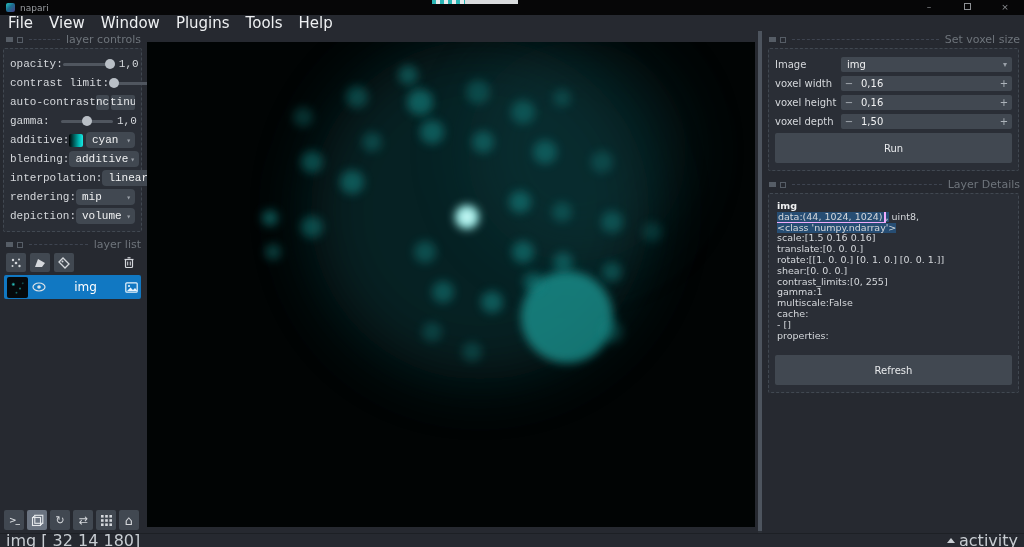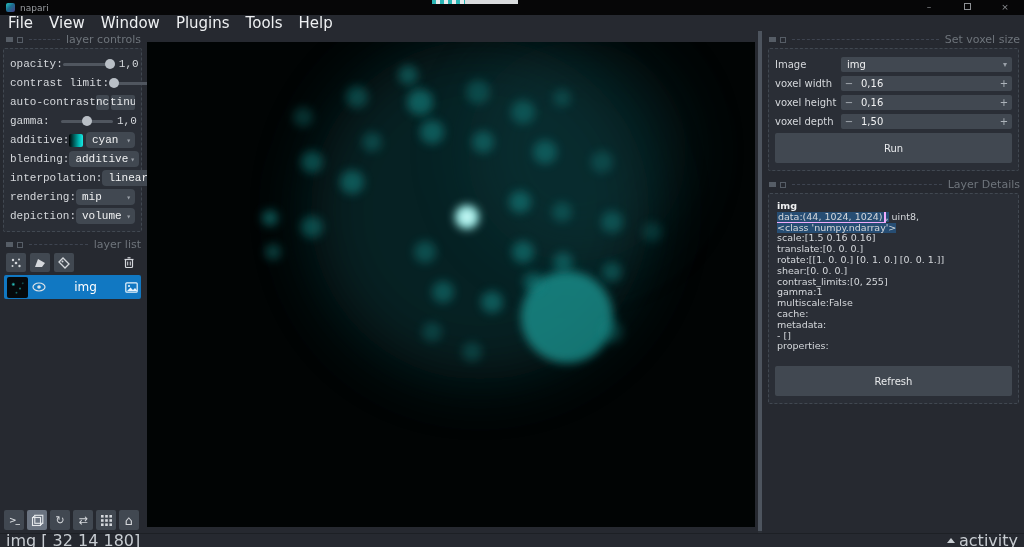--- a/index.html
+++ b/index.html
@@ -434,21 +434,20 @@
         </div>
         <div>
             <div class="dd-line">scale:[1.5 0.16 0.16]</div>
             <div class="dd-line">translate:[0. 0. 0.]</div>
             <div class="dd-line">rotate:[[1. 0. 0.] [0. 1. 0.] [0. 0. 1.]]</div>
             <div class="dd-line">shear:[0. 0. 0.]</div>
             <div class="dd-line">contrast_limits:[0, 255]</div>
             <div class="dd-line">gamma:1</div>
             <div class="dd-line">multiscale:False</div>
             <div class="dd-line">cache:</div>
-            <div class="dd-line">metadata:</div>
             <div class="dd-line">- []</div>
             <div class="dd-line">properties:</div>
           </div>
       </div>
       <div class="wide-btn" style="margin-top:14px">Refresh</div>
     </div>
   </div>
 
   <div class="statusbar">
     <span>img [ 32 14 180]</span>

